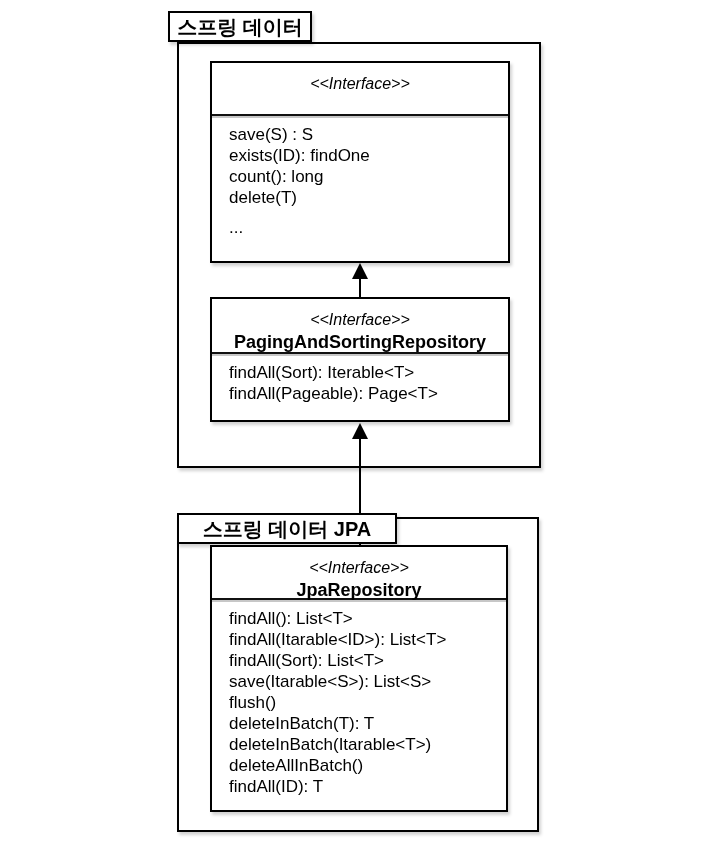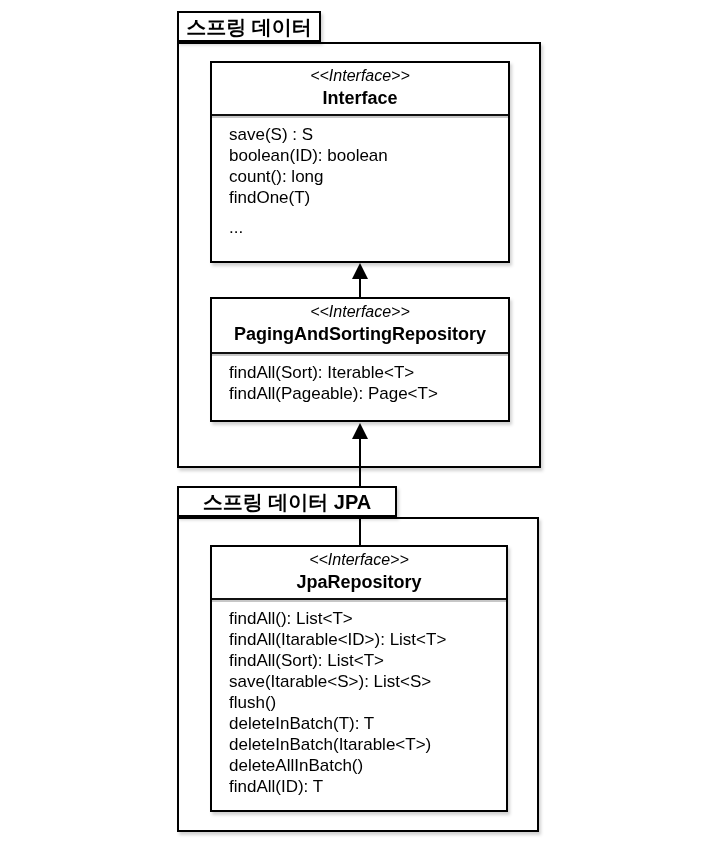--- a/index.html
+++ b/index.html
@@ -47,21 +47,21 @@
     box-shadow: 2px 3px 3px rgba(0,0,0,0.18);
     display: flex;
     flex-direction: column;
     z-index: 4;
   }
   .uml-header {
     flex: 0 0 auto;
     text-align: center;
     border-bottom: 2px solid #111;
     box-shadow: 0 2px 0 rgba(0,0,0,0.22);
-    padding-top: 2px;
+    padding-top: 10px;
   }
   .uml-stereotype {
     font-style: italic;
     font-size: 16px;
     line-height: 21px;
   }
   .uml-classname {
     font-weight: bold;
     font-size: 18px;
     line-height: 24px;
@@ -87,55 +87,54 @@
     position: absolute;
     width: 0;
     height: 0;
     border-left: 8px solid transparent;
     border-right: 8px solid transparent;
     border-bottom: 16px solid #000;
     z-index: 2;
   }
 
   
-  #tab-spring-data   { left: 177px; top: 11px;  width: 144px; height: 31px; justify-content: center; }
+  #tab-spring-data   { left: 168px; top: 11px;  width: 144px; height: 31px; justify-content: center; }
   #body-spring-data  { left: 177px; top: 42px;  width: 364px; height: 426px; }
   #box-interface     { left: 210px; top: 61px;  width: 300px; height: 202px; }
   #box-interface .uml-header { height: 53px; }
   #arrow1-line       { left: 359px; top: 274px; height: 24px; }
   #arrow1-head       { left: 352px; top: 263px; }
   #box-paging        { left: 210px; top: 297px; width: 300px; height: 125px; }
   #box-paging .uml-header { height: 55px; }
   #arrow2-line       { left: 359px; top: 434px; height: 112px; }
   #arrow2-head       { left: 352px; top: 423px; }
-  #tab-spring-jpa    { left: 177px; top: 486px; width: 220px; height: 31px; }
+  #tab-spring-jpa    { left: 177px; top: 513px; width: 220px; height: 31px; }
   #body-spring-jpa   { left: 177px; top: 517px; width: 362px; height: 315px; }
   #box-jpa           { left: 210px; top: 545px; width: 298px; height: 267px; }
   #box-jpa .uml-header { height: 53px; }
 </style>
 </head>
 <body>
 
 <div id="canvas">
 
   <div class="pkg-body" id="body-spring-data"></div>
   <div class="pkg-tab" id="tab-spring-data">
     <span>스프링 데이터</span>
   </div>
 
   <div class="uml-class box-interface" id="box-interface">
     <div class="uml-header">
       <div class="uml-stereotype">&lt;&lt;Interface&gt;&gt;</div>
-      <div class="uml-classname">Interface</div>
     </div>
     <div class="uml-methods">
         <div class="method-line">save(S) : S</div>
-        <div class="method-line">boolean(ID): boolean</div>
+        <div class="method-line">exists(ID): findOne</div>
         <div class="method-line">count(): long</div>
-        <div class="method-line">findOne(T)</div>
+        <div class="method-line">delete(T)</div>
         <div class="method-line">...</div>
       </div>
   </div>
 
   <div class="arrow-line" id="arrow1-line"></div>
   <div class="arrow-head" id="arrow1-head"></div>
 
   <div class="uml-class" id="box-paging">
     <div class="uml-header">
       <div class="uml-stereotype">&lt;&lt;Interface&gt;&gt;</div>

